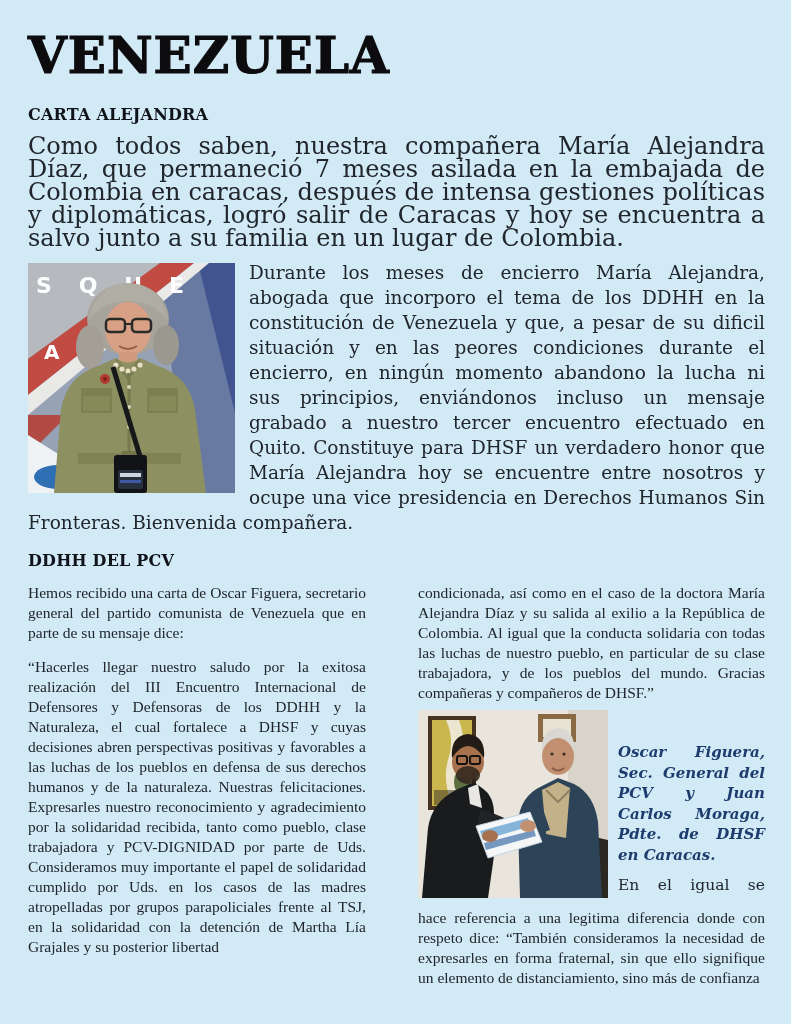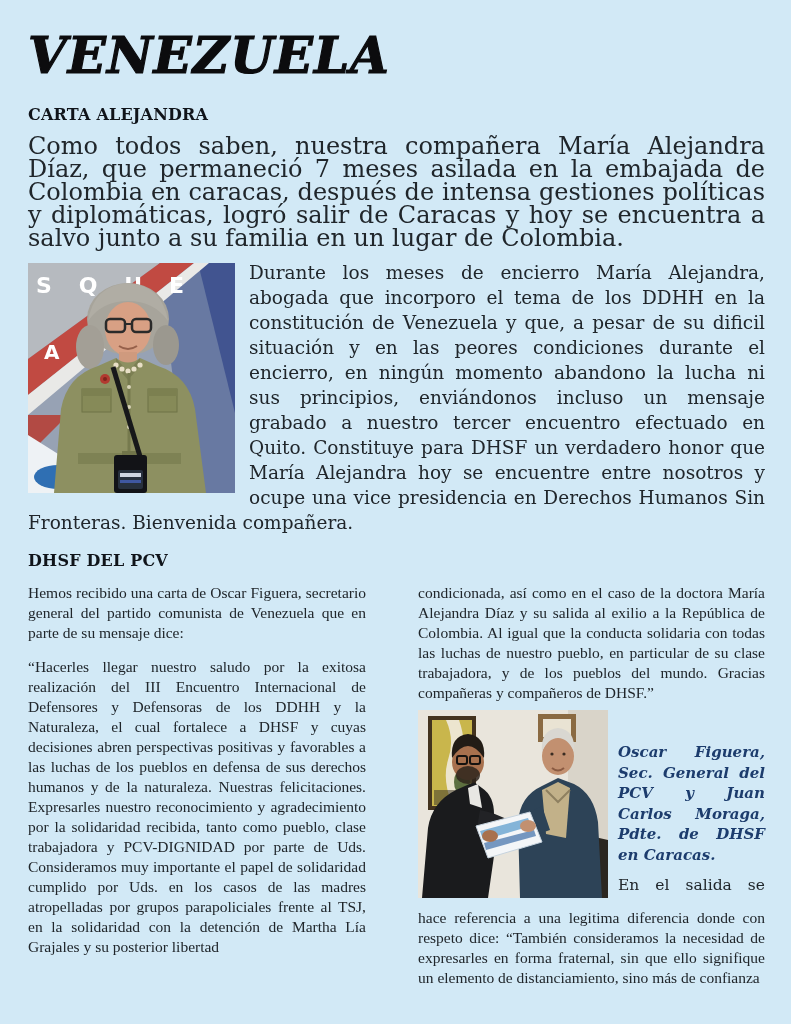--- a/index.html
+++ b/index.html
@@ -16,21 +16,20 @@
   }
   .title {
     margin:6px 0 0 0;
     font-size:50px;
     line-height:1.02;
     font-weight:700;
     letter-spacing:1px;
     color:#0c0c0e;
     -webkit-text-stroke:1.2px #0c0c0e;
     font-family:"DejaVu Serif", serif;
-    font-style:italic;
   }
   .subhead {
     margin:24px 0 0 0;
     font-size:16px;
     font-weight:700;
     letter-spacing:0.2px;
     color:#10141a;
   }
   .intro {
     margin:11px 0 0 0;
@@ -176,21 +175,21 @@
         <line x1="85" y1="104" x2="114" y2="200" stroke="#17181a" stroke-width="5"></line>
         <rect x="86" y="192" width="33" height="38" rx="3" fill="#121317"></rect>
         <rect x="90" y="207" width="25" height="19" rx="2" fill="#27303d"></rect>
         <rect x="92" y="210" width="21" height="4" fill="#cfd6e2"></rect>
         <rect x="92" y="217" width="21" height="3" fill="#3f57a0"></rect>
       </g>
     </svg>
     <p class="wrap-text">Durante los meses de encierro María Alejandra, abogada que incorporo el tema de los DDHH en la constitución de Venezuela y que, a pesar de su dificil situación y en las peores condiciones durante el encierro, en ningún momento abandono la lucha ni sus principios, enviándonos incluso un mensaje grabado a nuestro tercer encuentro efectuado en Quito. Constituye para DHSF un verdadero honor que María Alejandra hoy se encuentre entre nosotros y ocupe una vice presidencia en Derechos Humanos Sin Fronteras. Bienvenida compañera.</p>
   </div>
 
-  <h2 class="carta-head">DHSF DEL PCV</h2>
+  <h2 class="carta-head">DDHH DEL PCV</h2>
 
   <div class="columns">
 
     <div class="col-left">
       <p>Hemos recibido una carta de Oscar Figuera, secretario general del partido comunista de Venezuela que en parte de su mensaje dice:</p>
       <p>“Hacerles llegar nuestro saludo por la exitosa realización del III Encuentro Internacional de Defensores y Defensoras de los DDHH y la Naturaleza, el cual fortalece a DHSF y cuyas decisiones abren perspectivas positivas y favorables a las luchas de los pueblos en defensa de sus derechos humanos y de la naturaleza. Nuestras felicitaciones. Expresarles nuestro reconocimiento y agradecimiento por la solidaridad recibida, tanto como pueblo, clase trabajadora y PCV-DIGNIDAD por parte de Uds. Consideramos muy importante el papel de solidaridad cumplido por Uds. en los casos de las madres atropelladas por grupos parapoliciales frente al TSJ, en la solidaridad con la detención de Martha Lía Grajales y su posterior libertad</p>
     </div>
 
     <div class="col-right">
       <p class="body">condicionada, así como en el caso de la doctora María Alejandra Díaz y su salida al exilio a la República de Colombia. Al igual que la conducta solidaria con todas las luchas de nuestro pueblo, en particular de su clase trabajadora, y de los pueblos del mundo. Gracias compañeras y compañeros de DHSF.”</p>
@@ -243,21 +242,21 @@
             <polygon points="58,116 112,102 124,132 70,148" fill="#f4f6f8" stroke="#c6d3de" stroke-width="1"></polygon>
             <polygon points="62,121 110,108 113,116 65,130" fill="#84b4d8"></polygon>
             <polygon points="66,133 116,120 118,126 68,140" fill="#3f6fa8" opacity="0.7"></polygon>
           </g>
           <ellipse cx="72" cy="126" rx="8" ry="6" fill="#a8714e"></ellipse>
           <ellipse cx="110" cy="116" rx="8" ry="6" fill="#c29070"></ellipse>
         </svg>
 
         <div class="caption-col">
           <p class="caption">Oscar Figuera, Sec. General del PCV y Juan Carlos Moraga, Pdte. de DHSF en Caracas.</p>
-          <p class="leadin">En el salida se</p>
+          <p class="leadin">En el igual se</p>
         </div>
       </div>
 
       <p class="body after-fig">hace referencia a una legitima diferencia donde con respeto dice: “También consideramos la necesidad de expresarles en forma fraternal, sin que ello signifique un elemento de distanciamiento, sino más de confianza</p>
     </div>
 
   </div>
 </div>
 
 </body></html>

